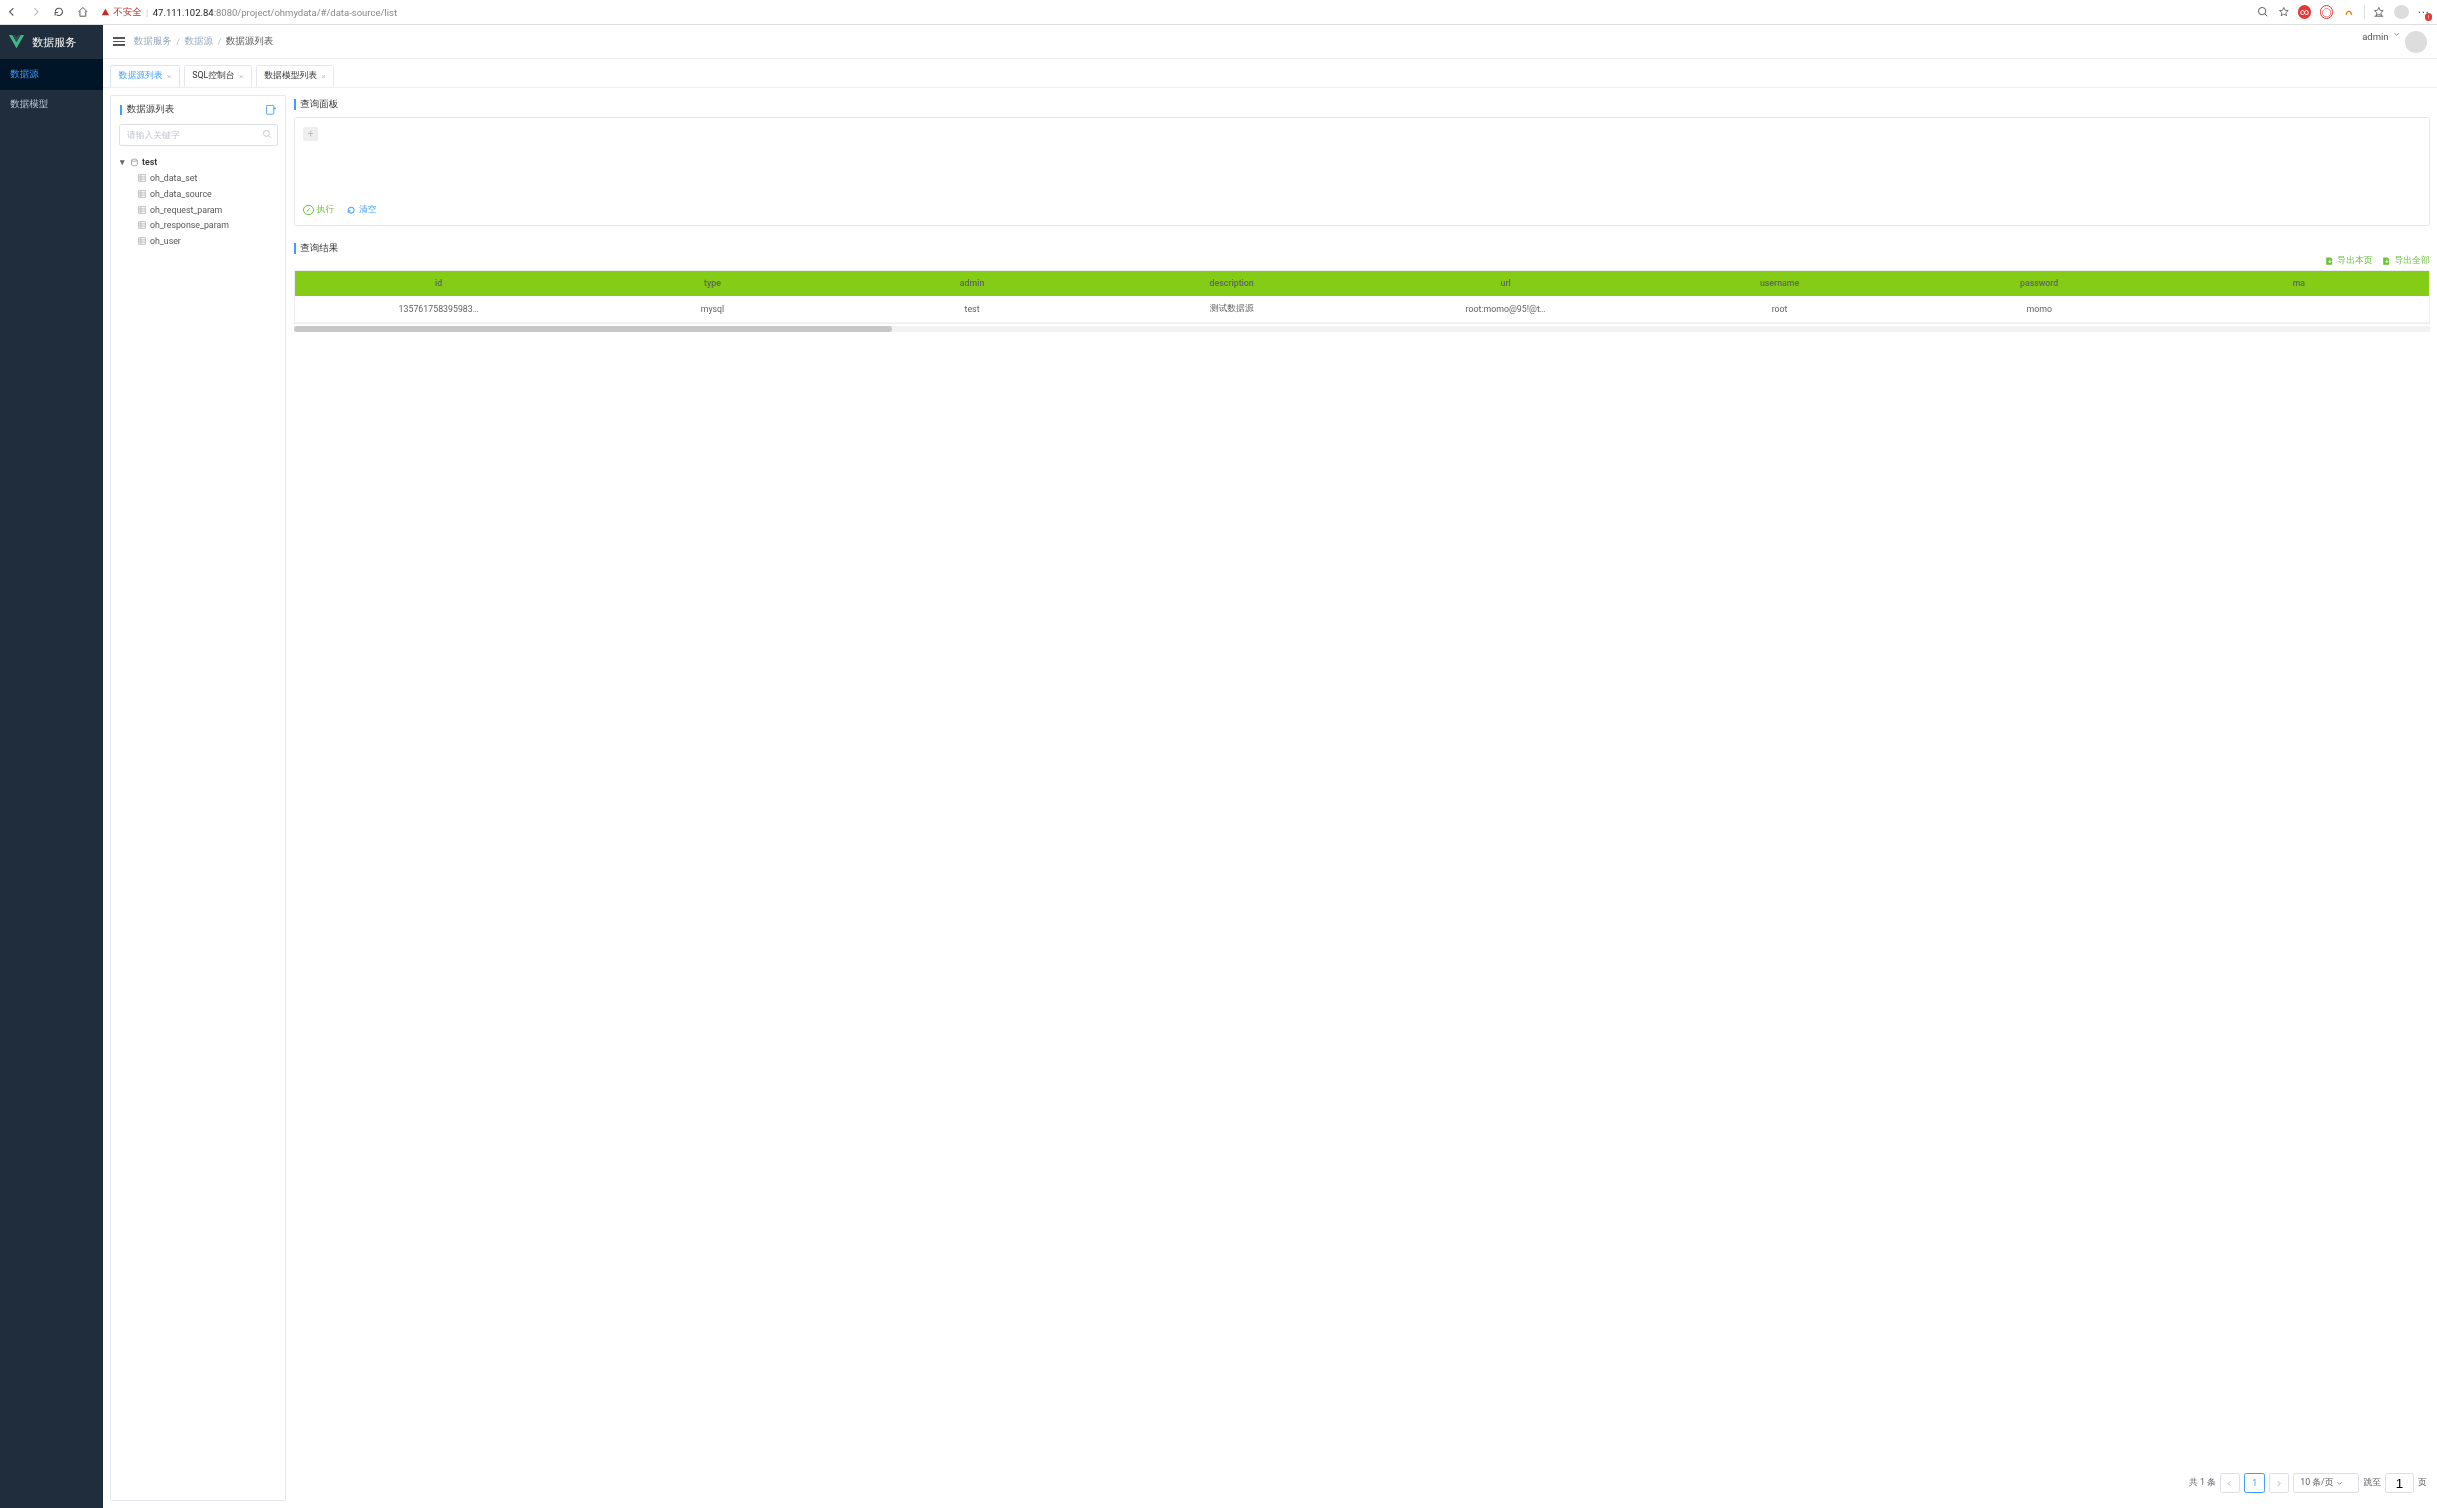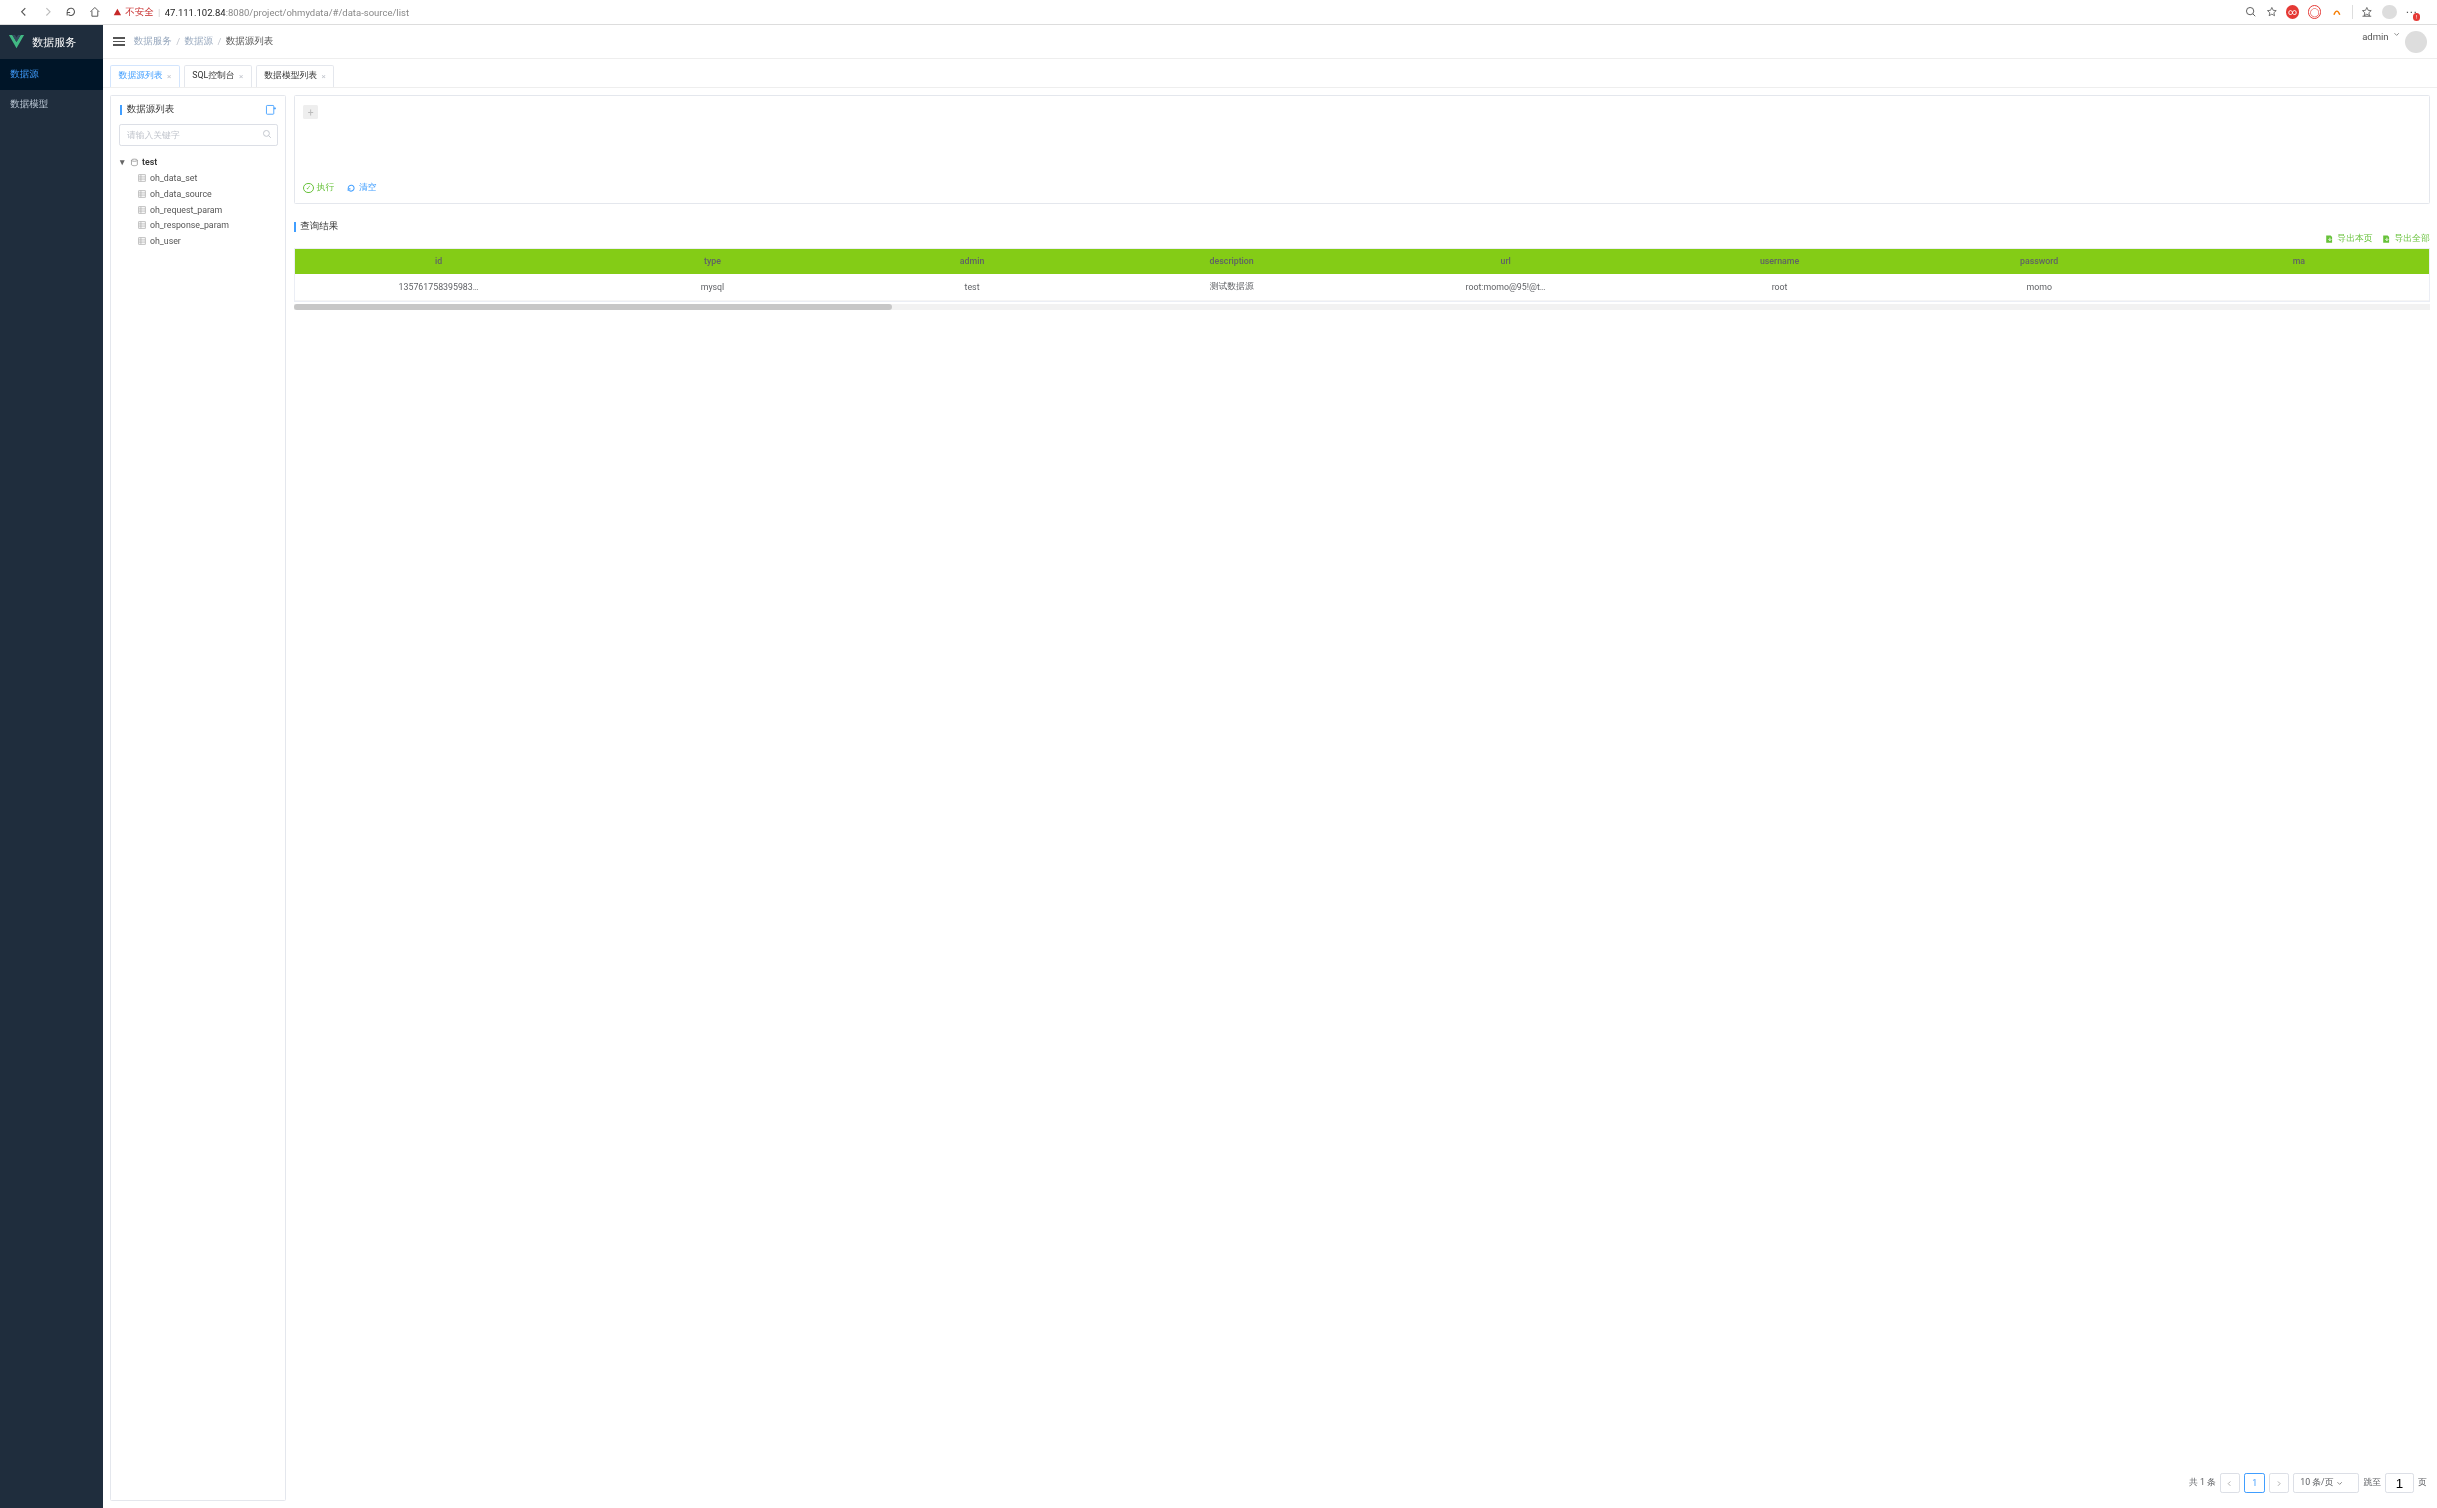--- a/index.html
+++ b/index.html
@@ -1,19 +1,19 @@
 <!DOCTYPE html>
 <html style="font-size:11.7px"><head>
 <meta charset="utf-8">
 <style>
 * { margin: 0; padding: 0; box-sizing: border-box; }
 body { font-family: -apple-system, BlinkMacSystemFont, "Segoe UI", Roboto, "Helvetica Neue", Arial, sans-serif; font-size: 9.5px; color: #333; background: #fff; overflow: hidden; }
 
 
-.browser-chrome { height: 25px; background: #fff; border-bottom: 0.7px solid #ddd; display: flex; align-items: center; padding: 0 14px; gap: 2.9px; }
+.browser-chrome { height: 25px; background: #fff; border-bottom: 0.7px solid #ddd; display: flex; align-items: center; padding: 0 2px; gap: 2.9px; }
 .browser-btn { width: 20.5px; height: 20.5px; display: flex; align-items: center; justify-content: center; color: #555; border-radius: 2.9px; cursor: pointer; }
 .browser-btn.disabled { color: #bbb; }
 .addr-bar { flex: 1; display: flex; align-items: center; gap: 4.4px; height: 19px; padding: 0 5.9px; font-size: 9.5px; }
 .insecure { color: #c62828; display: flex; align-items: center; gap: 2.9px; }
 .addr-sep { color: #ccc; }
 .addr-host { color: #222; }
 .addr-path { color: #888; }
 .ext-icons { display: flex; align-items: center; gap: 8.8px; padding: 0 5.9px; }
 .ext-icon { width: 13.2px; height: 13.2px; border-radius: 50%; display: flex; align-items: center; justify-content: center; font-size: 8.8px; }
 .ext-red { background: #e53935; color:#fff;}
@@ -320,20 +320,24 @@
                   <path d="M1 4h9M1 7h9M4 1v9" stroke="#aaa"></path>
                 </svg>
               </span>
             <span>oh_user</span>
           </div>
         </div>
       </div>
 
       <div class="right-panel">
 
+        <div class="section-head">
+          <span class="blue-bar"></span>
+          <span>查询面板</span>
+        </div>
         <div class="query-box">
           <div class="query-area">
             <div class="plus-btn">+</div>
           </div>
           <div class="query-actions">
             <div class="action exec">
               <span class="ico">✓</span>
               <span>执行</span>
             </div>
             <div class="action clear">

